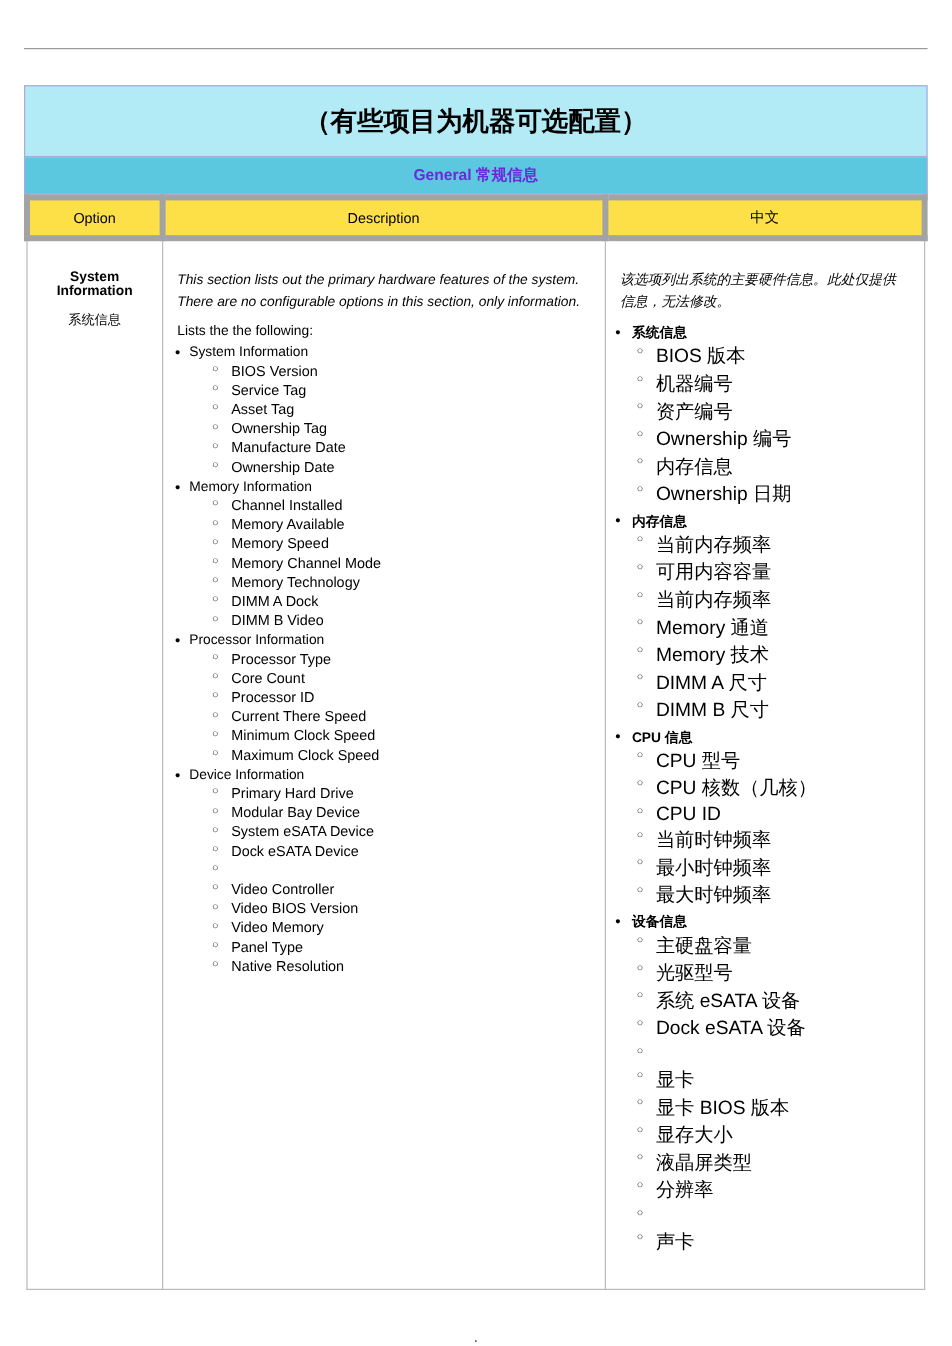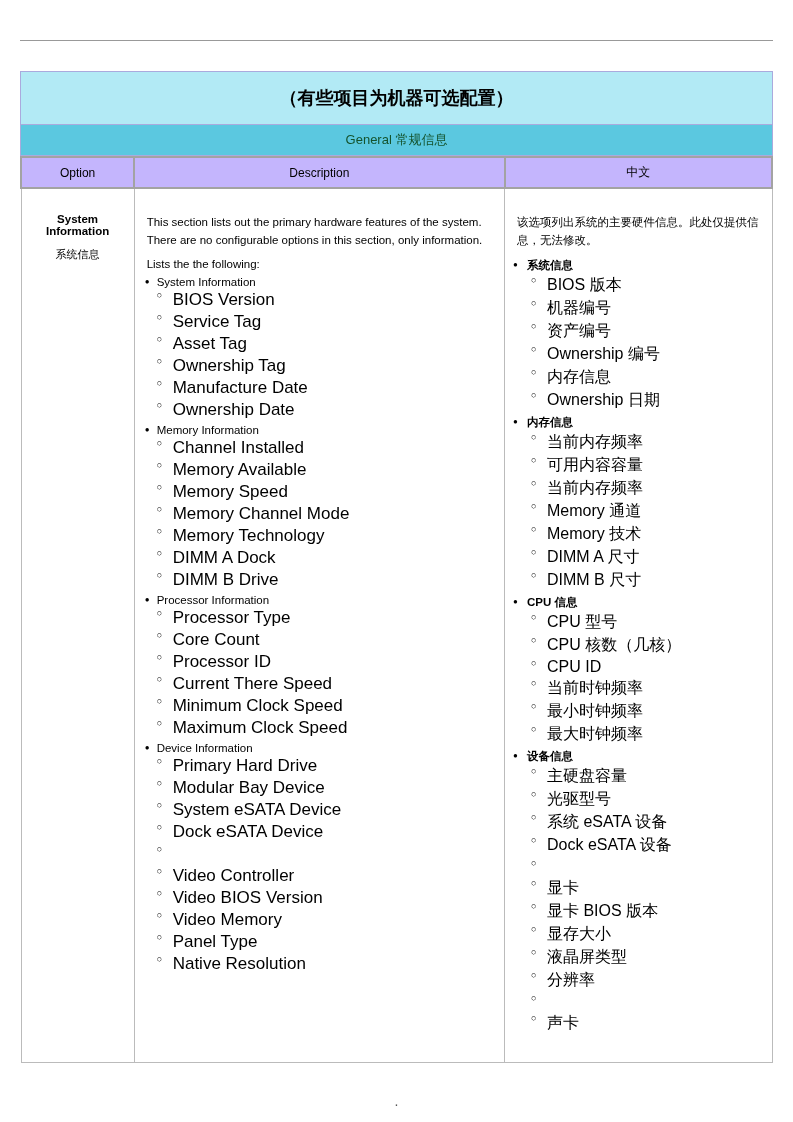--- a/index.html
+++ b/index.html
@@ -15,43 +15,44 @@
       padding: 40px 20px 40px 20px;
     }
     .top-line {
       border-top: 1px solid #999;
       margin-bottom: 30px;
     }
     .title-bar {
       background: #b2eaf5;
       text-align: center;
       padding: 14px 10px;
-      font-size: 18px;
+      font-size: 22px;
       font-weight: bold;
       margin-bottom: 0;
       border: 1px solid #aad;
     }
     .section-header {
       background: #5bc8e0;
       text-align: center;
       padding: 6px 10px;
       font-size: 13px;
-      color: #14532d;
+      color: #6d28d9;
       border: 1px solid #aad;
       border-top: none;
+      font-weight: bold;
     }
     .main-table {
       width: 100%;
       border-collapse: collapse;
       border: 1px solid #bbb;
       border-top: none;
     }
     .main-table th {
-      background: #c4b5fd;
-      border: 2px solid #a3a3a3;
+      background: #fde047;
+      border: 5px solid #a3a3a3;
       padding: 6px 10px;
       font-weight: normal;
       font-size: 12px;
       text-align: center;
     }
     .main-table td {
       border: 1px solid #bbb;
       padding: 24px 12px;
       vertical-align: top;
       font-size: 11.5px;
@@ -72,20 +73,21 @@
       margin-bottom: 4px;
     }
     .option-sublabel {
       display: block;
       margin-top: 10px;
       font-size: 11px;
     }
     .desc-intro {
       margin-bottom: 8px;
       line-height: 1.6;
+      font-style: italic;
     }
     .desc-lists-label {
       margin-bottom: 6px;
     }
     .bullet-list {
       list-style: none;
       padding-left: 10px;
     }
     .bullet-list > li {
       margin-bottom: 4px;
@@ -99,21 +101,22 @@
       top: 1px;
     }
     .sub-list {
       list-style: none;
       padding-left: 16px;
       margin-top: 2px;
     }
     .sub-list > li {
       position: relative;
       margin-bottom: 2px;
-      font-size: 17px;
+      font-size: 12px;
+      margin-left: 19px;
     }
     .sub-list > li::before {
       content: "○";
       font-size: 9px;
       position: absolute;
       left: -16px;
       top: 0px;
     }
     .cn-bullet-list {
       list-style: none;
@@ -197,21 +200,21 @@
             </li>
             <li>
               <span>Memory Information</span>
               <ul class="sub-list">
                 <li>Channel Installed</li>
                 <li>Memory Available</li>
                 <li>Memory Speed</li>
                 <li>Memory Channel Mode</li>
                 <li>Memory Technology</li>
                 <li>DIMM A Dock</li>
-                <li>DIMM B Drive</li>
+                <li>DIMM B Video</li>
               </ul>
             </li>
             <li>
               <span>Processor Information</span>
               <ul class="sub-list">
                 <li>Processor Type</li>
                 <li>Core Count</li>
                 <li>Processor ID</li>
                 <li>Current There Speed</li>
                 <li>Minimum Clock Speed</li>

